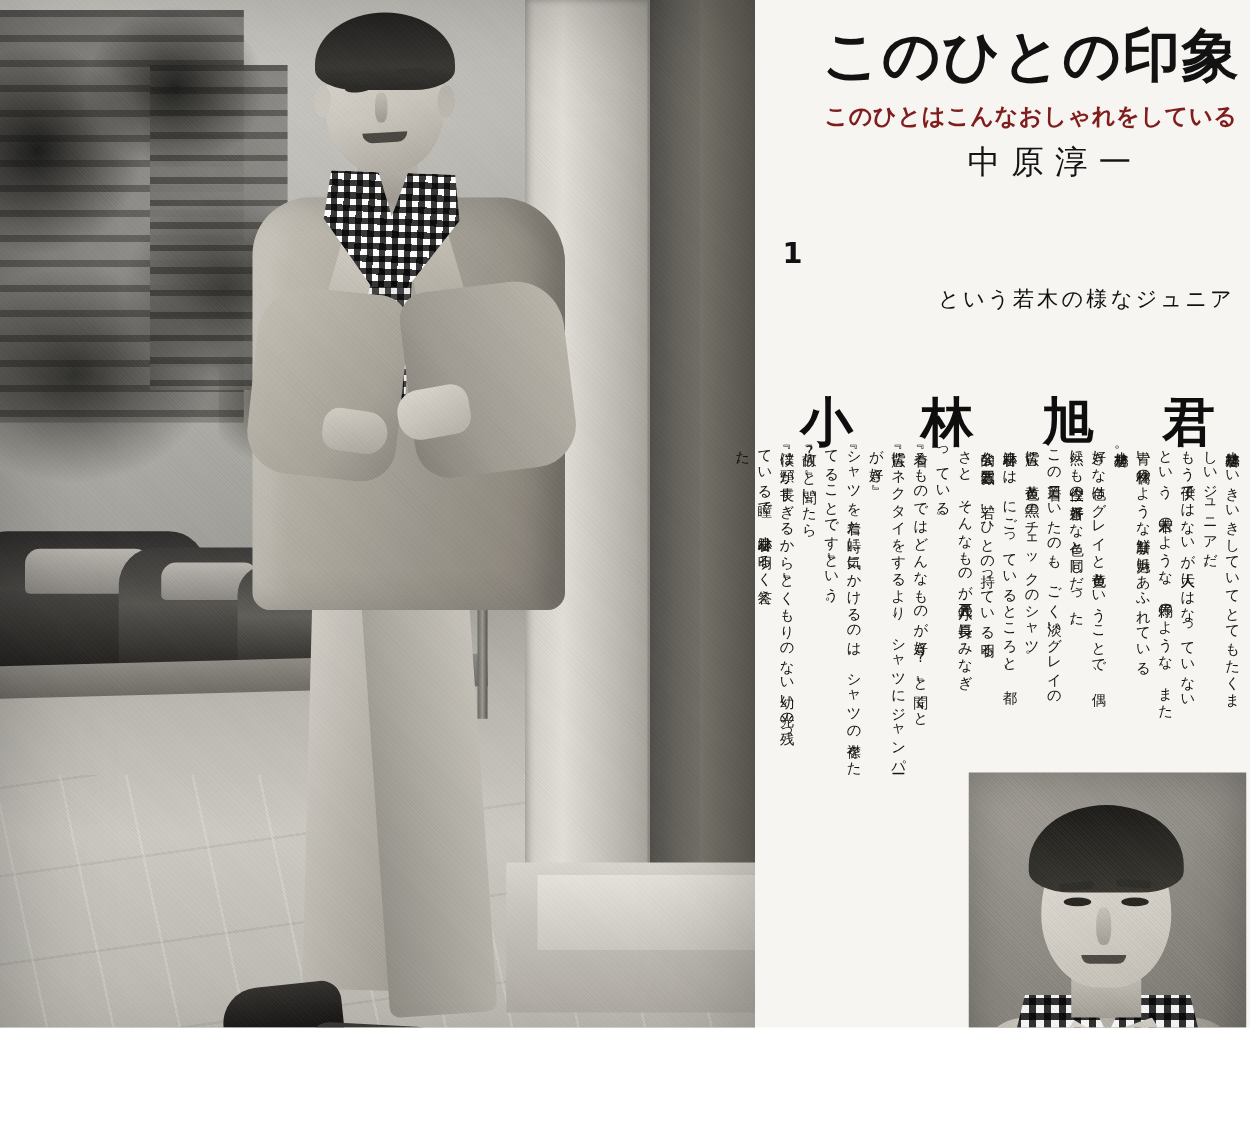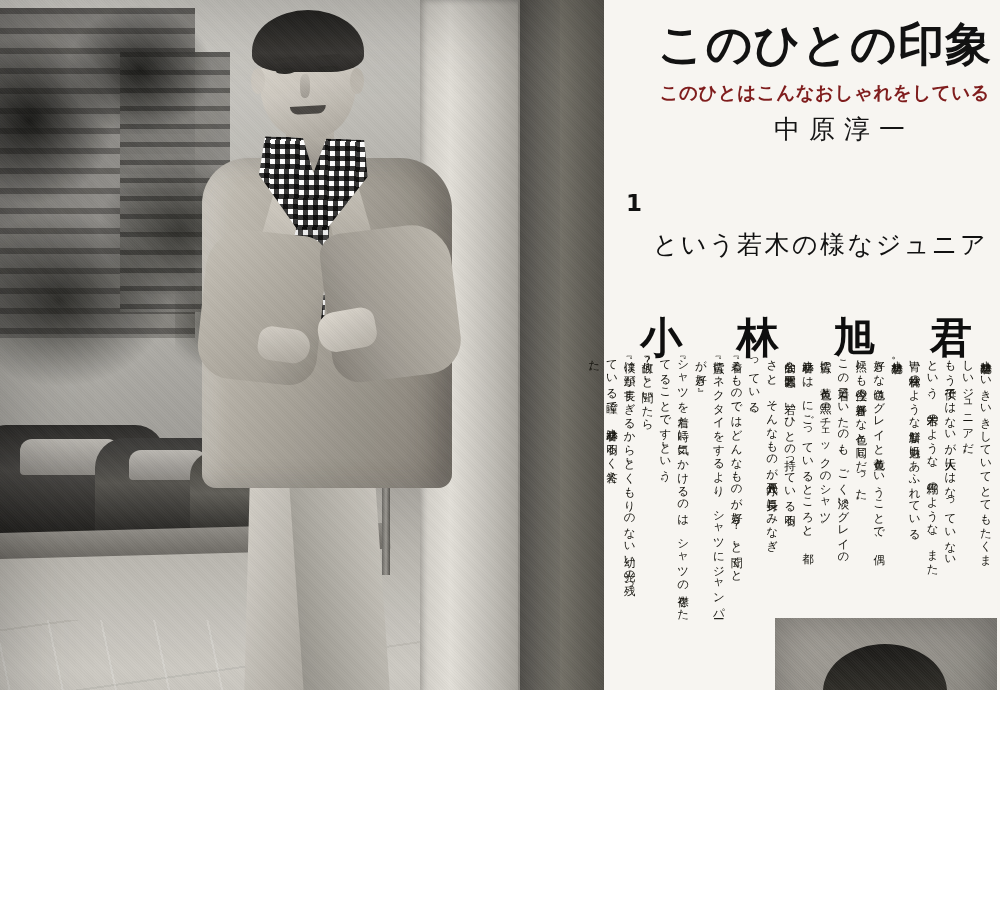--- a/index.html
+++ b/index.html
@@ -3,21 +3,21 @@
 <meta charset="utf-8">
 <style>
   html, body {
     margin: 0;
     padding: 0;
     background: #ffffff;
   }
   #page {
     position: relative;
     width: 1000px;
-    height: 690px;
+    height: 822px;
     overflow: hidden;
     background: #f2f0ec;
     font-family: "DejaVu Sans", sans-serif;
   }
 
   
   .photo-panel {
     position: absolute;
     left: 0; top: 0;
     width: 604px; height: 897px;
@@ -278,21 +278,21 @@
   .lead-no {
     position: absolute; left: 22px; top: 190px;
     font-size: 23px; font-weight: 700; color: #111;
   }
   .lead1 {
     position: absolute; right: 12px; top: 188px;
     font-size: 25px; letter-spacing: 2.5px; color: #111; white-space: nowrap;
   }
   .lead2 {
     position: absolute; right: 12px; top: 228px;
-    font-size: 25px; letter-spacing: 2.5px; color: #111; white-space: nowrap;
+    font-size: 17px; letter-spacing: 2.5px; color: #111; white-space: nowrap;
   }
   .name-big {
     position: absolute; right: 8px; top: 278px;
     font-size: 42px; font-weight: 700; letter-spacing: 20px; color: #0e0e0e;
     white-space: nowrap;
     margin-top: 32px;
   }
 
   
   .body-cols {

